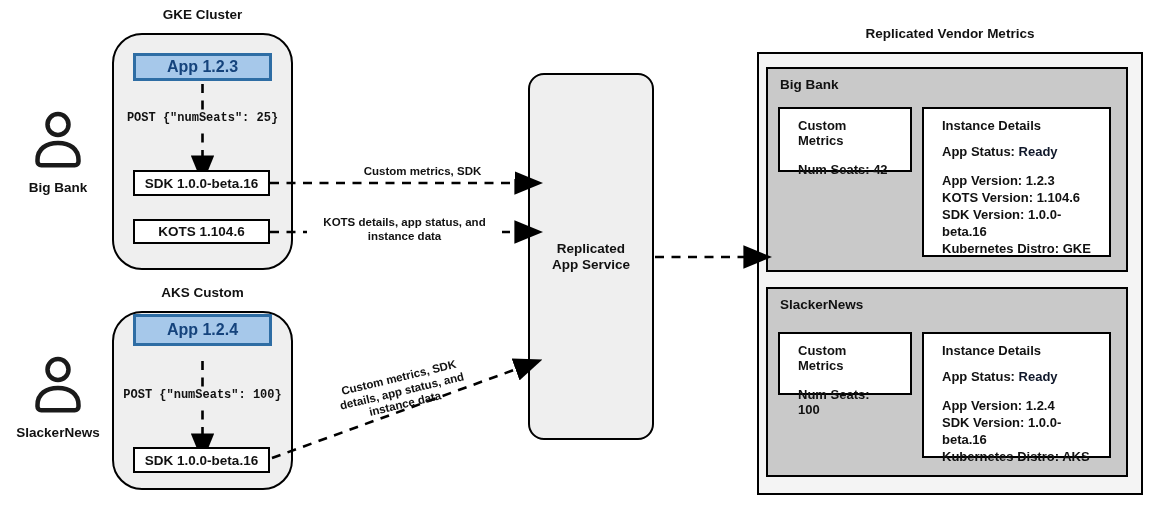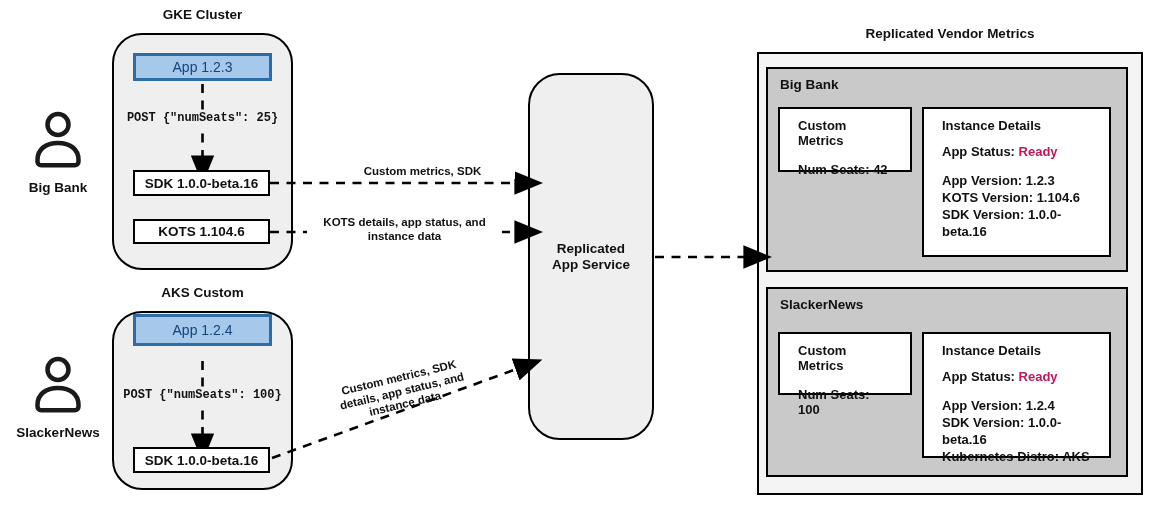--- a/index.html
+++ b/index.html
@@ -10,46 +10,46 @@
   .abs{position:absolute;box-sizing:border-box;}
   .z1{z-index:1}.z2{z-index:2}.z3{z-index:3}
   .ctr{text-align:center;}
   .b14{font-size:13.5px;font-weight:700;line-height:16px;}
   .cluster{
     background:#efefef;border:2.5px solid #000;border-radius:30px;
   }
   .appbox{
     background:#a6c8ea;border:3px solid #2e6da4;color:#15437c;
     display:flex;align-items:center;justify-content:center;
-    font-size:14px;font-weight:400;
+    font-size:16px;font-weight:700;
   }
   .post{
     font-family:"Liberation Mono",monospace;font-size:12px;font-weight:700;
     background:#efefef;text-align:center;white-space:nowrap;line-height:16px;
   }
   .combox{
     background:#fff;border:2.5px solid #000;
     display:flex;align-items:center;justify-content:center;
     font-size:13.5px;font-weight:700;
   }
   .service{
-    background:#efefef;border:2.5px solid #000;border-radius:32px;
+    background:#efefef;border:2.5px solid #000;border-radius:16px;
     display:flex;align-items:center;justify-content:center;
   }
   .alabel{
     font-size:11.5px;font-weight:700;line-height:13.5px;text-align:center;background:#fff;
   }
   .alabel.rot{background:transparent;transform:rotate(-13.5deg);}
   .platform{background:#f4f4f4;border:2.5px solid #000;}
   .tenant{background:#c9c9c9;border:2.5px solid #000;}
   .card{background:#fff;border:2.5px solid #000;padding:9px 18px;}
   .card .title{font-size:13px;font-weight:700;}
   .card .metric{font-size:13px;font-weight:700;margin-top:14px;}
   .card .status{font-size:13px;font-weight:700;margin-top:11px;}
-  .green{color:#be185d;}
+  .green{color:#0f172a;}
   .vlines{margin-top:13px;font-size:13px;font-weight:700;line-height:17px;}
   .person{stroke:#1a1a1a;stroke-width:4.5;fill:none;}
   svg.overlay{pointer-events:none;}
   .dash{stroke:#000;stroke-width:2.6;fill:none;stroke-dasharray:9 7.5;}
 </style>
 </head>
 <body>
 
 <div id="canvas">
 
@@ -124,20 +124,21 @@
   <div class="abs card z3" style="left:922px;top:107px;width:189px;height:150px;">
     <div class="title">Instance Details</div>
     <div class="status">
       <span>App Status:</span>
       <span class="green">Ready</span>
     </div>
     <div class="vlines">
       <div>App Version: 1.2.3</div>
       <div>KOTS Version: 1.104.6</div>
       <div>SDK Version: 1.0.0-beta.16</div>
+      <div>Kubernetes Distro: GKE</div>
     </div>
   </div>
 
   <div class="abs tenant z1" style="left:766px;top:287px;width:362px;height:190px;"></div>
   <div class="abs b14 z3" style="left:780px;top:297px;">SlackerNews</div>
   <div class="abs card z3" style="left:778px;top:332px;width:134px;height:63px;">
     <div class="title">Custom Metrics</div>
     <div class="metric">Num Seats: 100</div>
   </div>
   <div class="abs card z3" style="left:922px;top:332px;width:189px;height:126px;">

